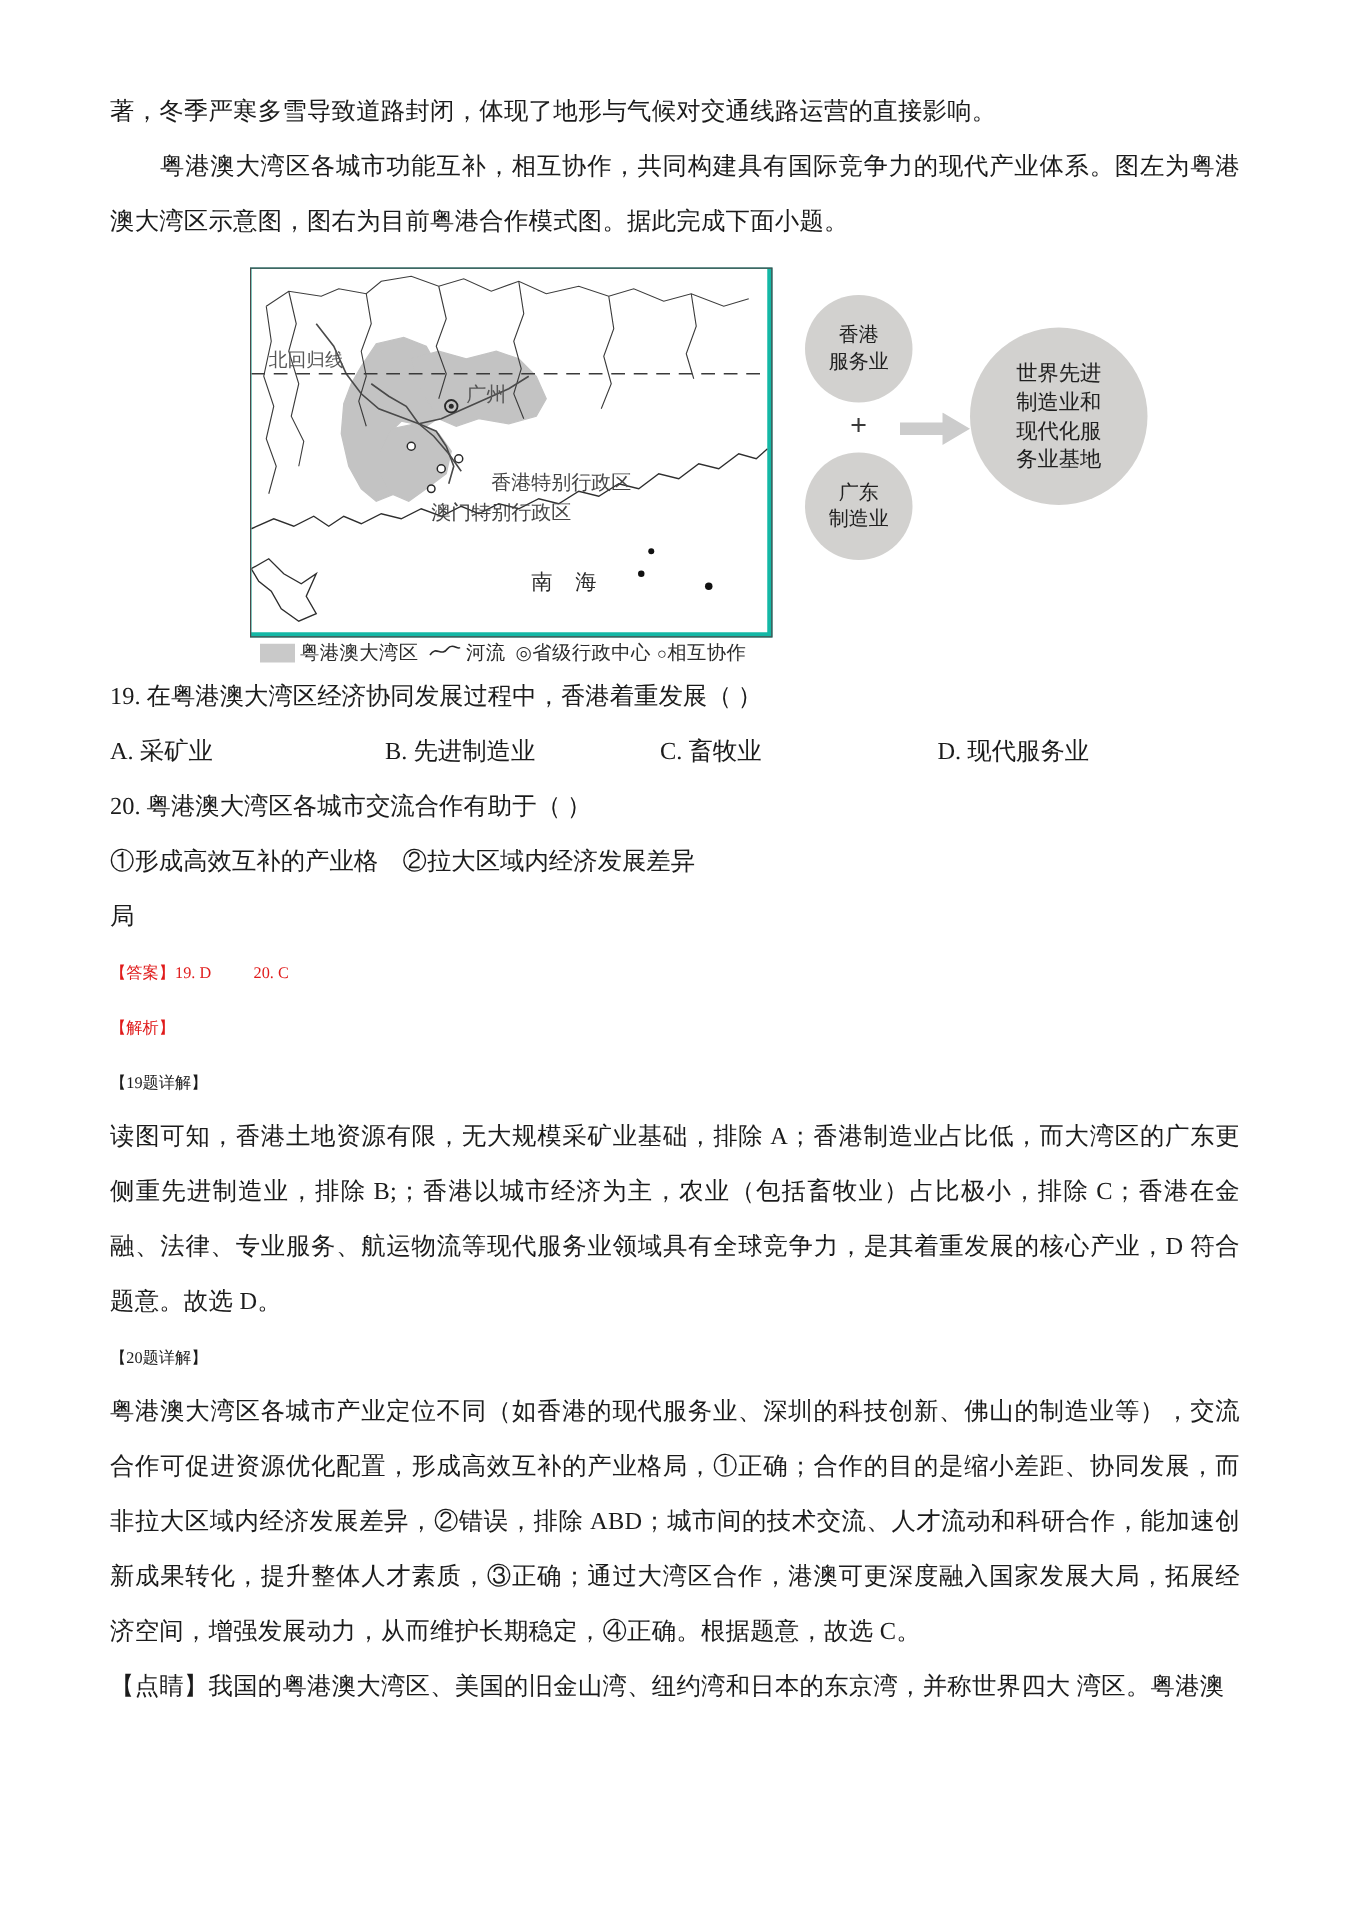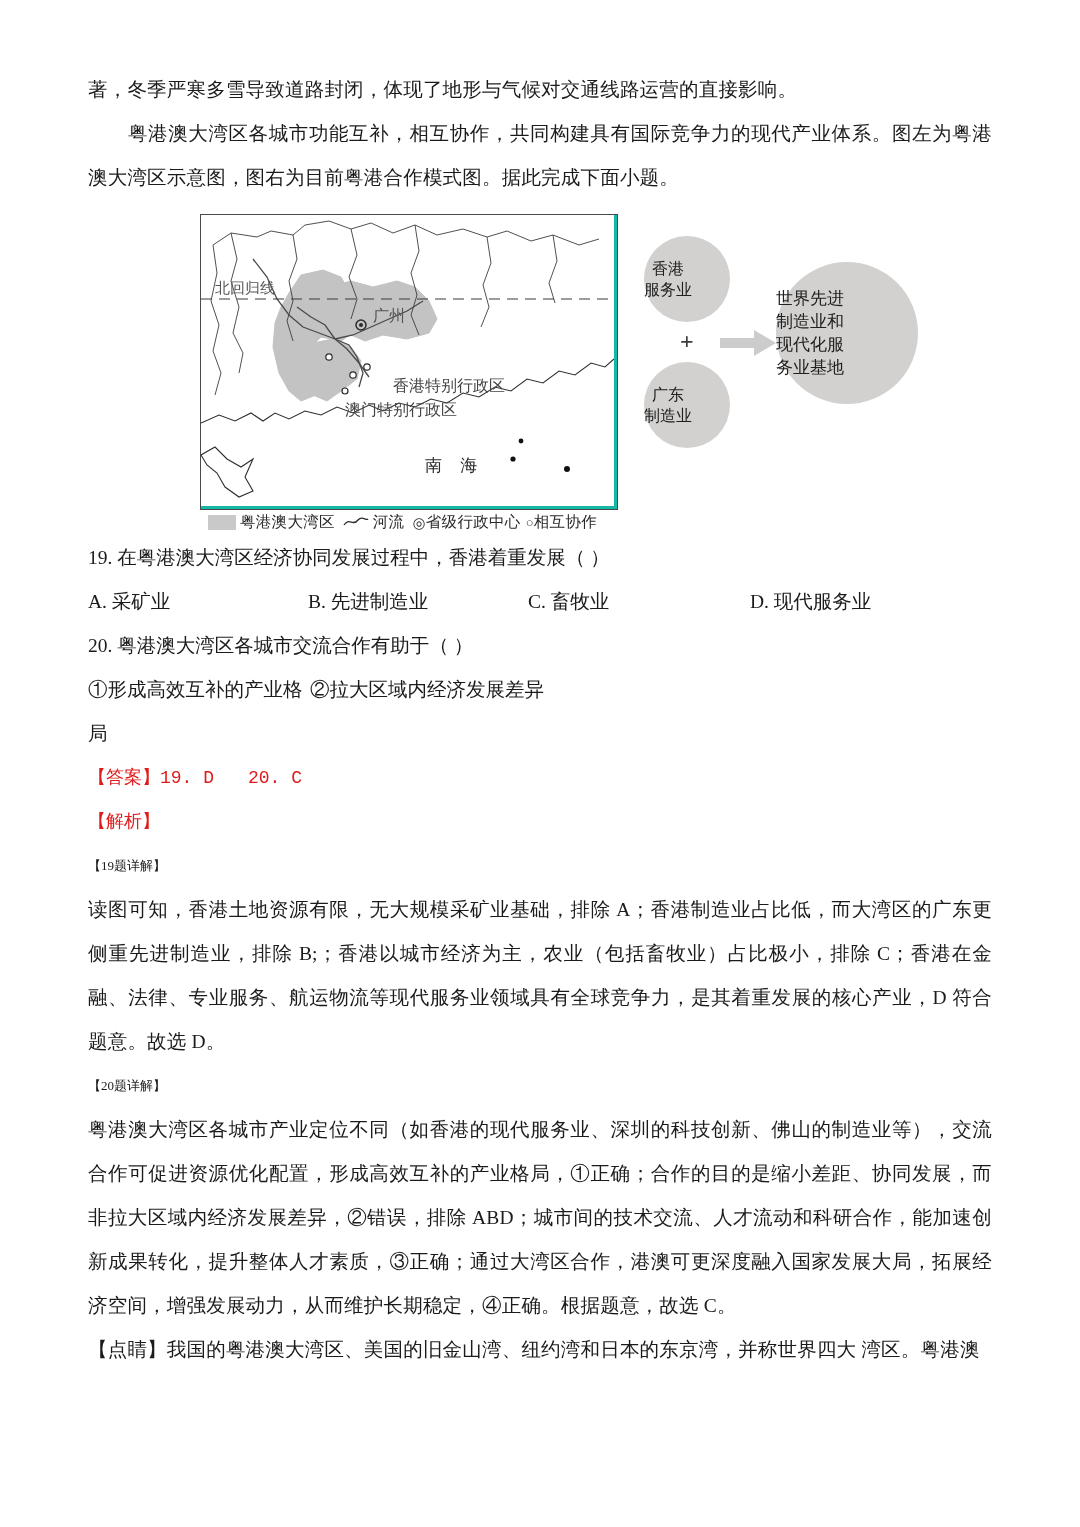--- a/index.html
+++ b/index.html
@@ -49,29 +49,29 @@
   }
   .opt-a { width: 220px; }
   .opt-b { width: 220px; }
   .opt-c { width: 222px; }
   .opt-d { width: 220px; }
   .sub-row {
     display: flex;
     font-size: 19.5px;
     line-height: 44px;
     color: #1b1b1b;
+    gap: 12px;
   }
   .sub-1 { width: 222px; }
   .red {
     color: #e01b1b;
   }
   .answer-line {
-    font-size: 18px;
-    line-height: 44px;
-    font-family: Liberation Mono, monospace;
+    font-size: 13px;
+    line-height: 44px;
   }
   .answer-gap { display: inline-block; width: 34px; }
   .heading {
     font-size: 13px;
     line-height: 44px;
     color: #1b1b1b;
     font-family: Liberation Serif, serif;
   }
 
   
@@ -123,21 +123,21 @@
     top: 14px;
     width: 300px;
     height: 280px;
   }
   .circ {
     position: absolute;
     border-radius: 50%;
     background: #d2d1cf;
     display: flex;
     align-items: center;
-    justify-content: flex-start;
+    justify-content: center;
     text-align: center;
     color: #202020;
     font-family: "Liberation Serif", "DejaVu Serif", serif;
   }
   .circ-hk {
     left: 16px; top: 18px;
     width: 86px; height: 86px;
     font-size: 16px; line-height: 21px;
   }
   .circ-gd {

